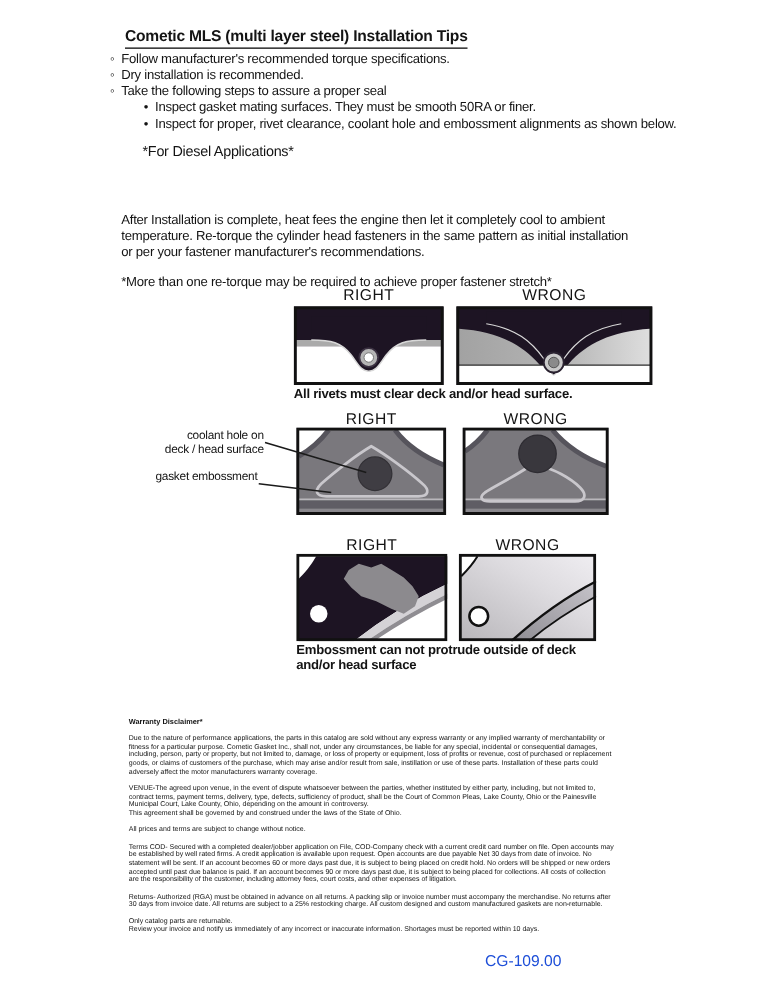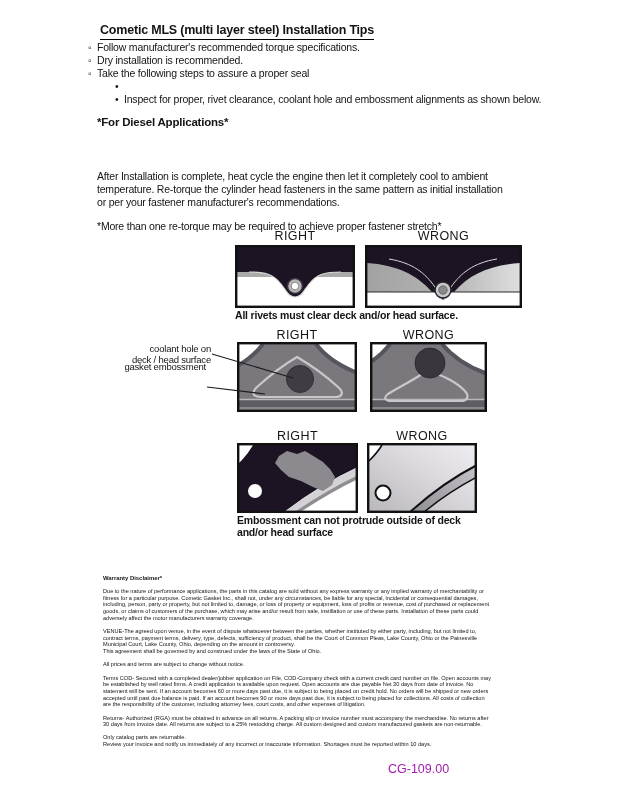--- a/index.html
+++ b/index.html
@@ -9,31 +9,31 @@
   }
   .abs{position:absolute;}
   .title{
     font-size:12.5px;font-weight:bold;letter-spacing:-0.2px;
     border-bottom:1.5px solid #000;padding-bottom:2px;white-space:nowrap;
   }
   .bullets{left:88px;top:41px;font-size:10.5px;letter-spacing:-0.2px;}
   .bullet-row{display:flex;line-height:13px;white-space:nowrap;}
   .bullet-row.sub{margin-left:27px;}
   .marker{width:9px;flex:0 0 9px;}
-  .heading{font-size:11.5px;font-weight:bold;letter-spacing:-0.2px;white-space:nowrap;}
+  .heading{font-size:11.5px;font-weight:normal;letter-spacing:-0.2px;white-space:nowrap;margin-left:17px;}
   .para{font-size:10.5px;line-height:13px;letter-spacing:-0.2px;white-space:pre-line;}
   .fig-label{font-size:12.5px;letter-spacing:0.4px;text-align:center;white-space:nowrap;}
   .fig-caption{font-size:10.5px;font-weight:bold;letter-spacing:-0.2px;white-space:pre-line;line-height:11.5px;}
   .figbox{position:absolute;}
   .figbox svg{display:block;width:100%;height:100%;}
   .annotation{font-size:9.5px;line-height:10.5px;letter-spacing:-0.2px;white-space:pre-line;text-align:right;}
   .disclaimer{left:103px;top:575px;width:442px;}
   .disclaimer h4{margin:0 0 7px 0;font-size:5.9px;font-weight:bold;}
   .disclaimer p{margin:0 0 6.5px 0;font-size:5.6px;line-height:6.7px;white-space:pre-line;}
-  .footer{font-size:12.5px;color:#a21caf;white-space:nowrap;}
+  .footer{font-size:12.5px;color:#1d4ed8;white-space:nowrap;}
 </style>
 </head>
 <body>
 
 <div class="page">
 
   <div class="abs" style="left:100px;top:20px;">
     <span class="title">Cometic MLS (multi layer steel) Installation Tips</span>
   </div>
 
@@ -45,29 +45,30 @@
     <div class="bullet-row">
       <span class="marker">◦</span>
       <span>Dry installation is recommended.</span>
     </div>
     <div class="bullet-row">
       <span class="marker">◦</span>
       <span>Take the following steps to assure a proper seal</span>
     </div>
     <div class="bullet-row sub">
       <span class="marker">•</span>
+      <span>Inspect gasket mating surfaces.  They must be smooth 50RA or finer.</span>
     </div>
     <div class="bullet-row sub">
       <span class="marker">•</span>
       <span>Inspect for proper, rivet clearance, coolant hole and embossment alignments as shown below.</span>
     </div>
   </div>
 
   <div class="abs heading" style="left:97px;top:116px;">*For Diesel Applications*</div>
-  <div class="abs para" style="left:97px;top:170px;width:460px;">After Installation is complete, heat cycle the engine then let it completely cool to ambient
+  <div class="abs para" style="left:97px;top:170px;width:460px;">After Installation is complete, heat fees the engine then let it completely cool to ambient
 temperature. Re-torque the cylinder head fasteners in the same pattern as initial installation
 or per your fastener manufacturer's recommendations.</div>
   <div class="abs para" style="left:97px;top:220px;width:460px;">*More than one re-torque may be required to achieve proper fastener stretch*</div>
 
   <div class="abs fig-label" style="left:235px;top:229px;width:120px;">RIGHT</div>
   <div class="abs fig-label" style="left:365px;top:229px;width:157px;">WRONG</div>
 
   <div class="figbox" style="left:235px;top:245px;width:120px;height:63px;">
     <svg viewBox="0 0 120 63" preserveAspectRatio="none">
       <rect width="120" height="63" fill="#1d1423"></rect>
@@ -102,21 +103,21 @@
     </svg>
   </div>
 
   <div class="abs fig-caption" style="left:235px;top:310px;">All rivets must clear deck and/or head surface.</div>
 
   <div class="abs fig-label" style="left:237px;top:328px;width:120px;">RIGHT</div>
   <div class="abs fig-label" style="left:370px;top:328px;width:117px;">WRONG</div>
 
   <div class="abs annotation" style="left:101px;top:344px;width:110px;">coolant hole on
 deck / head surface</div>
-  <div class="abs annotation" style="left:96px;top:362px;width:110px;text-align:right;">gasket embossment</div>
+  <div class="abs annotation" style="left:96px;top:377px;width:110px;text-align:right;">gasket embossment</div>
 
   <div class="figbox" style="left:237px;top:342px;width:120px;height:70px;">
     <svg viewBox="0 0 120 70" preserveAspectRatio="none">
       <rect width="120" height="70" fill="#7a787d"></rect>
       <path d="M2,2 L26,2 C19,11 11,18 2,23 Z" fill="#ffffff"></path>
       <path d="M26,2 C19,11 11,18 2,23" fill="none" stroke="#56545c" stroke-width="4"></path>
       <path d="M118,2 L79,2 C88,14 101,23 118,30 Z" fill="#ffffff"></path>
       <path d="M79,2 C88,14 101,23 118,30" fill="none" stroke="#56545c" stroke-width="4"></path>
       <line x1="2" y1="57.5" x2="118" y2="57.5" stroke="#b9b7bc" stroke-width="1.5"></line>
       <rect x="2" y="58.5" width="116" height="6.5" fill="#5f5d64"></rect>

